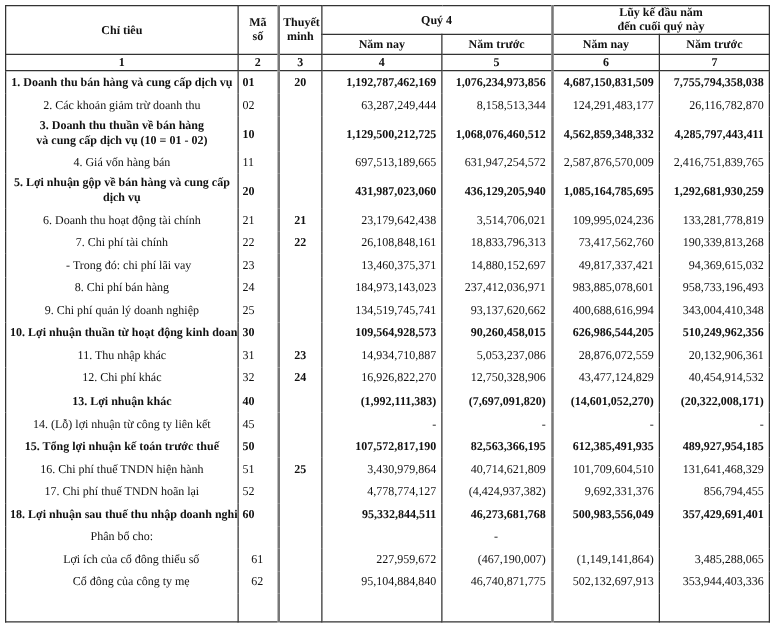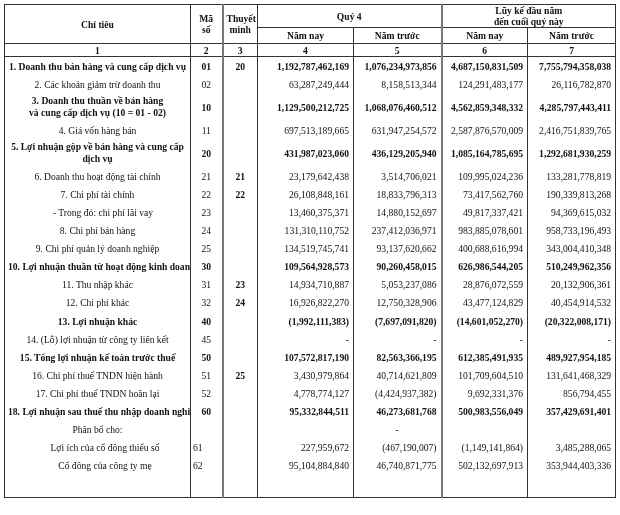--- a/index.html
+++ b/index.html
@@ -17,29 +17,29 @@
   th, td { padding:0 3px; vertical-align:middle; line-height:11px; }
   thead th { font-weight:bold; text-align:center; border:1px solid #333; }
   thead tr.h1 th.tall { height:38px; }
   thead tr.h1 th.q4 { height:22px; }
   thead tr.h2 th { height:15px; }
   thead tr.h3 th { height:12px; border-bottom:1.5px solid #333; }
   thead th.thick-l { border-left:2px solid #777; }
   tbody td { border-left:1px solid #333; border-right:1px solid #333; height:18.1px; }
   tbody td.thick-l { border-left:2px solid #777; }
   tbody td.name { text-align:center; white-space:nowrap; overflow:hidden; }
-  tbody td.code { text-align:center; }
+  tbody td.code { }
   tbody td.note { text-align:center; font-weight:bold; }
   tbody td.num { text-align:right; padding-right:4px; }
   tbody tr.b td { font-weight:bold; }
   tbody tr.tall td { height:28px; }
   tbody tr.tall td.name { white-space:normal; line-height:12px; }
   tbody td.indent { padding-left:14px;margin-left:25px; }
   tbody td.indent2 { padding-left:18px;margin-top:41px; }
-  tbody td.codeleft { text-align:left; padding-left:2px; }
+  tbody td.codeleft { text-align:center; padding-left:2px; }
   tbody tr.last td { border-bottom:1px solid #333; height:22px; }
 </style>
 </head>
 <body>
 
 <table class="fs">
   <colgroup>
     <col class="c1">
       <col class="c2">
       <col class="c3">
@@ -160,21 +160,21 @@
       <td class="num">13,460,375,371</td>
       <td class="num">14,880,152,697</td>
       <td class="num thick-l">49,817,337,421</td>
       <td class="num">94,369,615,032</td>
     </tr>
 
     <tr>
       <td class="name">8.  Chi phí bán hàng</td>
       <td class="code">24</td>
       <td class="note thick-l"></td>
-      <td class="num">131,310,110,752</td>
+      <td class="num">184,973,143,023</td>
       <td class="num">237,412,036,971</td>
       <td class="num thick-l">983,885,078,601</td>
       <td class="num">958,733,196,493</td>
     </tr>
 
     <tr>
       <td class="name">9.  Chi phí quản lý doanh nghiệp</td>
       <td class="code">25</td>
       <td class="note thick-l"></td>
       <td class="num">134,519,745,741</td>

